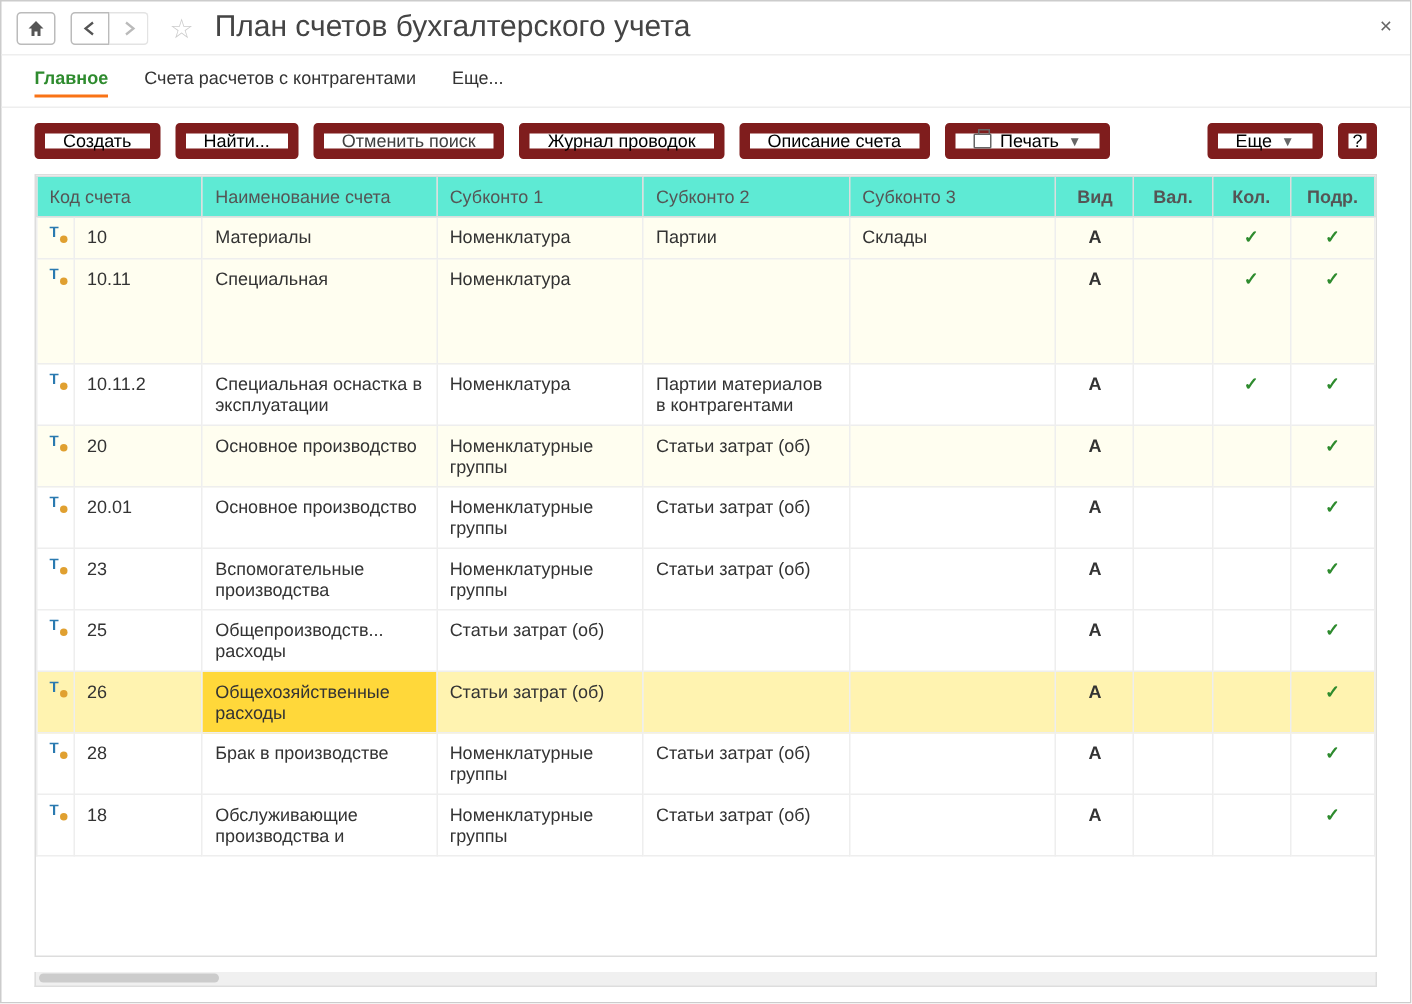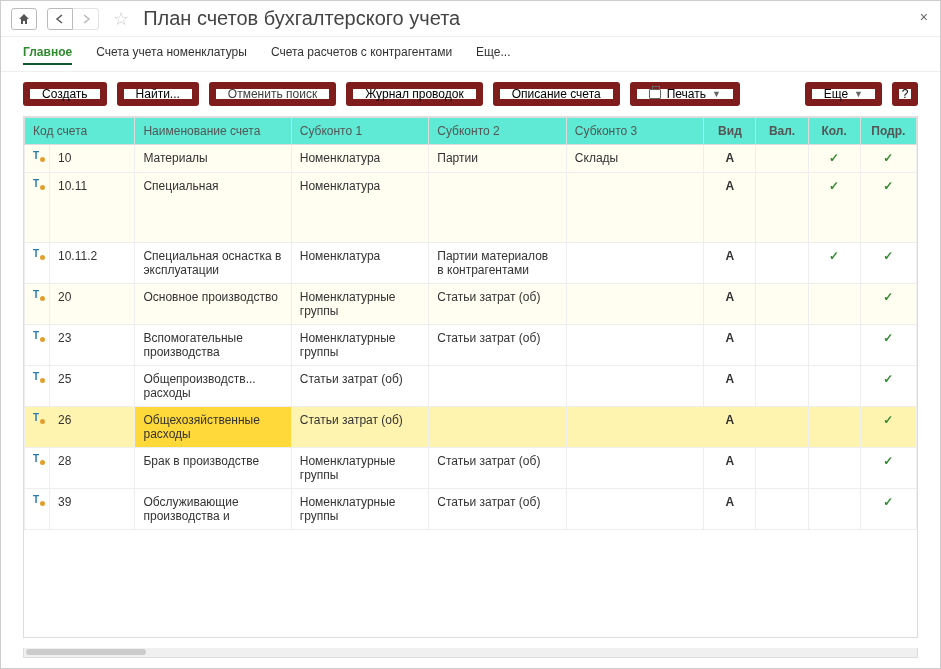--- a/index.html
+++ b/index.html
@@ -9,21 +9,21 @@
     .nav-btn { width: 26px; height: 22px; border: 1px solid #bbb; border-radius: 3px; background: #fff; display: flex; align-items: center; justify-content: center; cursor: pointer; }
     .nav-btn.disabled { opacity: 0.4; cursor: default; }
     .nav-group { display: flex; gap: 0; margin-left: 4px; }
     .nav-group .nav-btn:first-child { border-top-right-radius: 0; border-bottom-right-radius: 0; }
     .nav-group .nav-btn:last-child { border-top-left-radius: 0; border-bottom-left-radius: 0; border-left: none; }
     .star { margin: 0 8px; color: #ccc; font-size: 18px; cursor: pointer; }
     .title { font-size: 20px; color: #444; }
     .close-x { position: absolute; top: 8px; right: 12px; color: #666; font-size: 14px; cursor: pointer; }
     .tabs { display: flex; gap: 24px; padding: 8px 22px 6px; border-bottom: 1px solid #eee; }
     .tab { color: #333; cursor: pointer; padding-bottom: 4px; }
-    .tab.active { color: #2e8b2e; font-weight: bold; border-bottom: 2px solid #14532d; }
+    .tab.active { color: #2e8b2e; font-weight: bold; border-bottom: 2px solid #f97316; }
     .toolbar { display: flex; gap: 10px; padding: 10px 22px; align-items: center; }
     .btn { border: 7px solid #7f1d1d; border-radius: 3px; background: #fff; padding: 4px 12px; cursor: pointer; font-size: 12px; height: 24px; display: flex; align-items: center; gap: 6px; }
     .btn.disabled { color: #404040; cursor: default; }
     .spacer { flex: 1; }
     .btn .caret { font-size: 9px; color: #666; }
     .btn.help { width: 26px; justify-content: center; padding: 0; }
     .table-wrap { flex: 1; overflow: auto; margin: 0 22px 10px; border: 1px solid #ddd; }
     table { width: 100%; border-collapse: collapse; table-layout: fixed; }
     th { background: #5eead4; border: 1px solid #ddd; padding: 6px 8px; text-align: left; font-weight: normal; color: #555; font-size: 12px; }
     td { border: 1px solid #eee; padding: 6px 8px; vertical-align: top; font-size: 12px; }
@@ -72,21 +72,20 @@
             <path d="M3 1 L8 5 L3 9" stroke="#555" stroke-width="1.5" fill="none"></path>
           </svg>
       </div>
     </div>
     <span class="star">☆</span>
     <span class="title">План счетов бухгалтерского учета</span>
   </div>
 
   <div class="tabs">
     <span class="tab active">Главное</span>
-    <span class="tab">Счета учета номенклатуры</span>
     <span class="tab">Счета расчетов с контрагентами</span>
     <span class="tab">Еще...</span>
   </div>
 
   <div class="toolbar">
     <button class="btn">Создать</button>
     <button class="btn">Найти...</button>
     <button class="btn disabled">Отменить поиск</button>
     <button class="btn">Журнал проводок</button>
     <button class="btn">Описание счета</button>
@@ -174,20 +173,32 @@
             <td>Номенклатурные группы</td>
             <td>Статьи затрат (об)</td>
             <td></td>
             <td class="center">А</td>
             <td class="center"></td>
             <td class="check"></td>
             <td class="check">✓</td>
           </tr>
           <tr>
             <td class="icon-cell"><span class="acct-icon"></span></td>
+            <td>20.01</td>
+            <td class="name-cell">Основное производство</td>
+            <td>Номенклатурные группы</td>
+            <td>Статьи затрат (об)</td>
+            <td></td>
+            <td class="center">А</td>
+            <td class="center"></td>
+            <td class="check"></td>
+            <td class="check">✓</td>
+          </tr>
+          <tr>
+            <td class="icon-cell"><span class="acct-icon"></span></td>
             <td>23</td>
             <td class="name-cell">Вспомогательные производства</td>
             <td>Номенклатурные группы</td>
             <td>Статьи затрат (об)</td>
             <td></td>
             <td class="center">А</td>
             <td class="center"></td>
             <td class="check"></td>
             <td class="check">✓</td>
           </tr>
@@ -222,21 +233,21 @@
             <td>Номенклатурные группы</td>
             <td>Статьи затрат (об)</td>
             <td></td>
             <td class="center">А</td>
             <td class="center"></td>
             <td class="check"></td>
             <td class="check">✓</td>
           </tr>
           <tr>
             <td class="icon-cell"><span class="acct-icon"></span></td>
-            <td>39</td>
+            <td>18</td>
             <td class="name-cell">Обслуживающие производства и</td>
             <td>Номенклатурные группы</td>
             <td>Статьи затрат (об)</td>
             <td></td>
             <td class="center">А</td>
             <td class="center"></td>
             <td class="check"></td>
             <td class="check">✓</td>
           </tr>
         </tbody>

